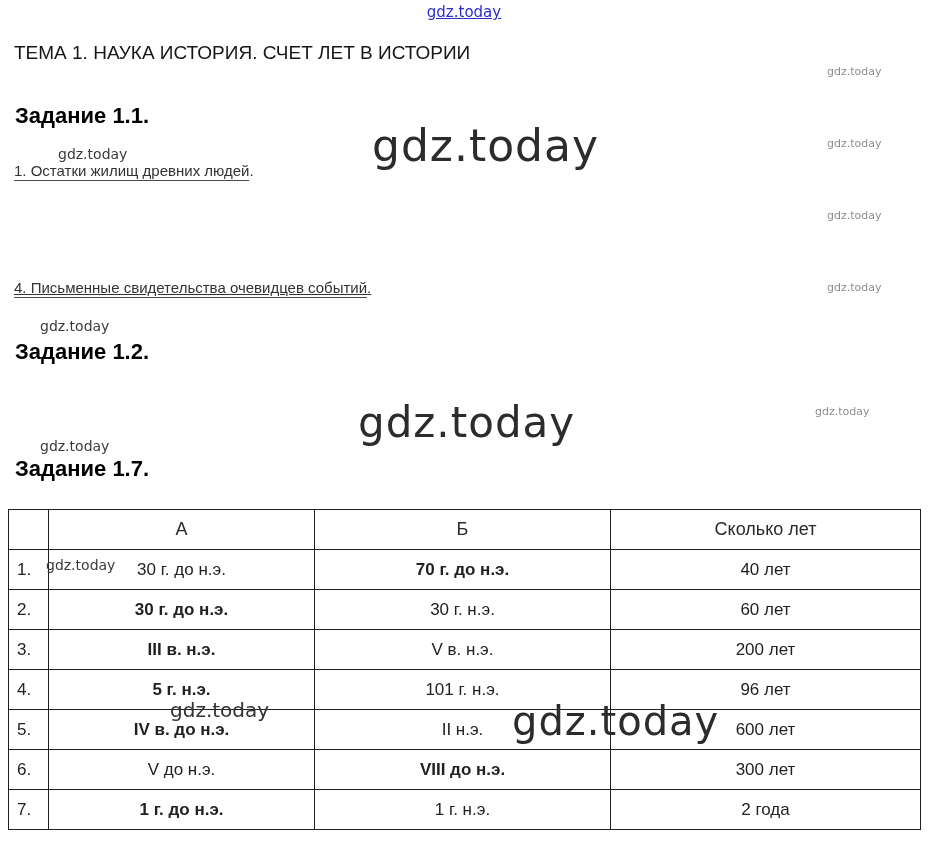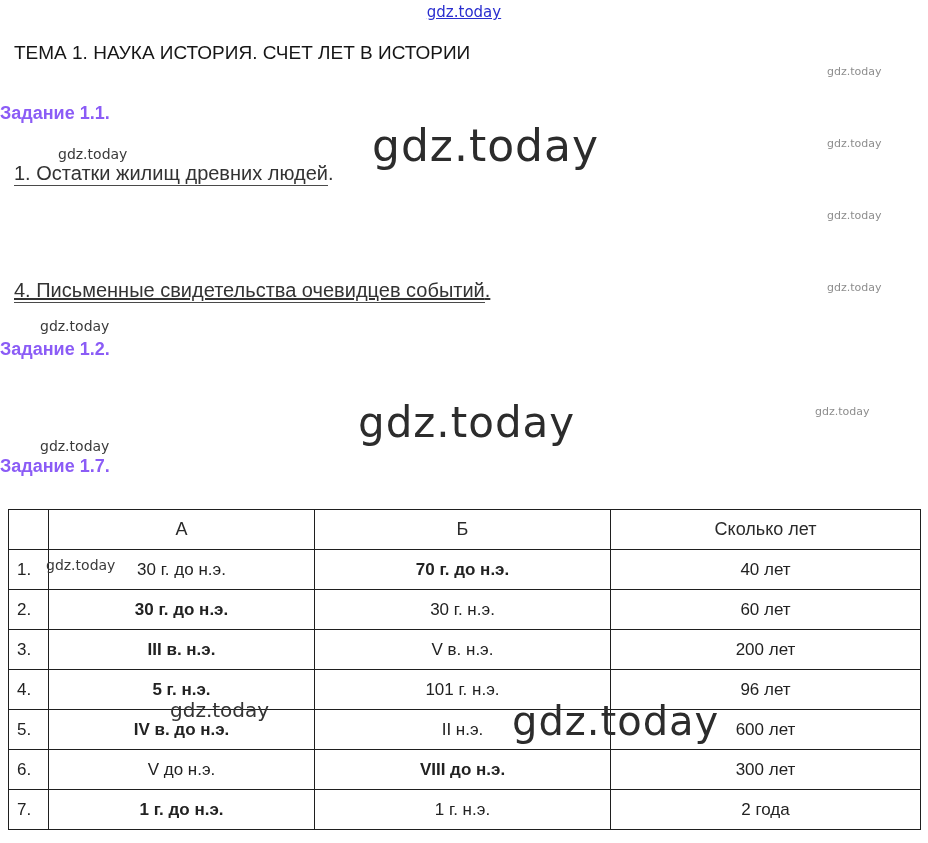--- a/index.html
+++ b/index.html
@@ -10,22 +10,22 @@
   
   .wm { font-family:"DejaVu Sans", sans-serif; color:#2e2e2e; }
   .wm-top { left:0; right:0; top:3px; text-align:center; color:#2a2ecf; font-size:15px; text-decoration:underline; cursor:pointer; }
   .wm-big { font-size:44px; letter-spacing:1px; color:#2c2c2c; }
   .wm-med { font-size:20px; color:#333; }
   .wm-small-dark { font-size:14px; color:#3a3a3a; }
   .wm-small-right { font-size:11px; color:#8d8d8d; }
 
   
   .title { left:14px; top:42px; font-size:19px; font-weight:normal; color:#161616; }
-  .task-label { left:0; font-size:18px; font-weight:bold; color:#8b5cf6; }
-  .answer { left:14px; font-size:20px; color:#333; }
+  .task-label { left:15px; font-size:22px; font-weight:bold; color:#000000; }
+  .answer { left:14px; font-size:15px; color:#333; }
   .answer .u { border-bottom:1.5px solid #4a4a4a; padding-bottom:1px; }
 
   
   .answers-table { position:absolute; left:8px; top:509px; border-collapse:collapse; font-size:17px; color:#222; table-layout:fixed; width:913px; background:transparent; }
   .answers-table th, .answers-table td { border:1px solid #1f1f1f; height:39px; padding:0 6px; text-align:center; font-weight:normal; overflow:hidden; }
   .answers-table th { font-size:18px; color:#2a2a2a; }
   .col-num { width:40px; }
   .col-a { width:266px; }
   .col-b { width:296px; }
   .cell-num { text-align:left !important; padding-left:8px !important; }

